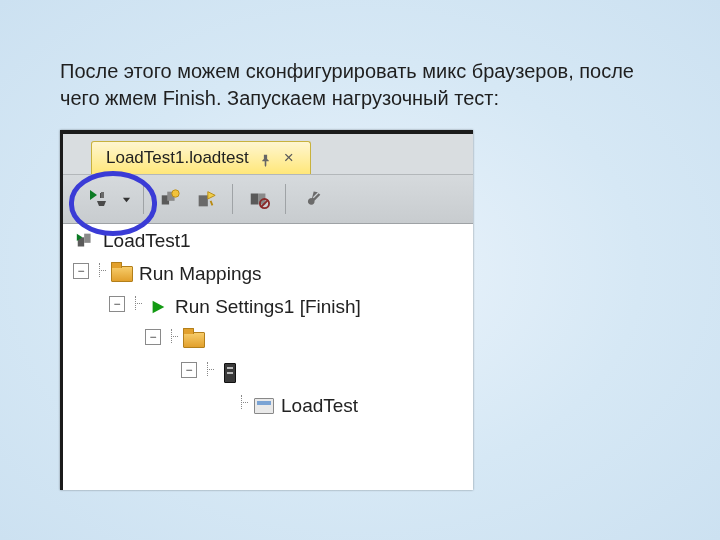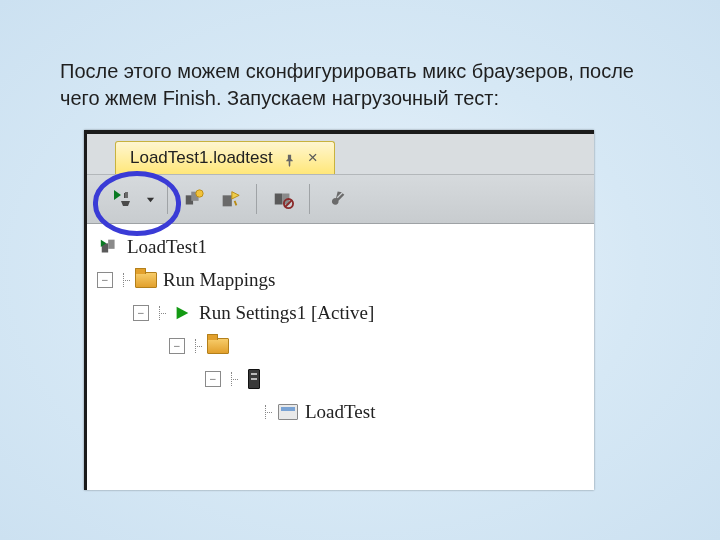--- a/index.html
+++ b/index.html
@@ -17,26 +17,25 @@
     top: 58px;
     width: 600px;
     font-size: 20px;
     line-height: 1.35;
     color: #1f1f1f;
   }
   .screenshot {
     position: absolute;
     left: 60px;
     top: 130px;
-    width: 510px;
+    width: 413px;
     height: 360px;
     background: #fff;
     box-shadow: 0 0 2px rgba(0,0,0,0.4);
     overflow: hidden;
-    margin-left: 24px;
   }
   
   .frame-top {
     height: 4px;
     background: #1b1b1b;
   }
   .frame-left {
     position: absolute;
     left: 0; top: 4px; bottom: 0;
     width: 3px;
@@ -116,24 +115,22 @@
   }
   .tree {
     margin-left: 3px;
     padding: 6px 0 0 0;
     font-family: "Segoe UI", Arial, sans-serif;
     font-size: 19px;
     color: #222;
   }
   .row {
     display: flex;
-    align-items: center;
     height: 33px;
     white-space: nowrap;
-    font-family: Liberation Serif, serif;
   }
   .ind { display: inline-block; height: 1px; }
   .exp {
     width: 14px; height: 14px;
     border: 1px solid #8a8a8a;
     background: #fff;
     display: inline-flex;
     align-items: center;
     justify-content: center;
     font-size: 12px;
@@ -321,21 +318,21 @@
 
     <div class="row">
       <span class="ind" style="width:46px"></span>
       <span class="exp">−</span>
       <span class="dots"></span>
       <span class="ico">
         <svg viewBox="0 0 20 20" width="18" height="18">
             <polygon points="4,3 17,10 4,17" fill="#139a13"></polygon>
           </svg>
       </span>
-      <span class="label">Run Settings1 [Active]</span>
+      <span class="label">Run Settings1 [Finish]</span>
     </div>
 
     <div class="row">
       <span class="ind" style="width:82px"></span>
       <span class="exp">−</span>
       <span class="dots"></span>
       <span class="ico">
           <span class="folder-ic"></span>
         </span>
     </div>

